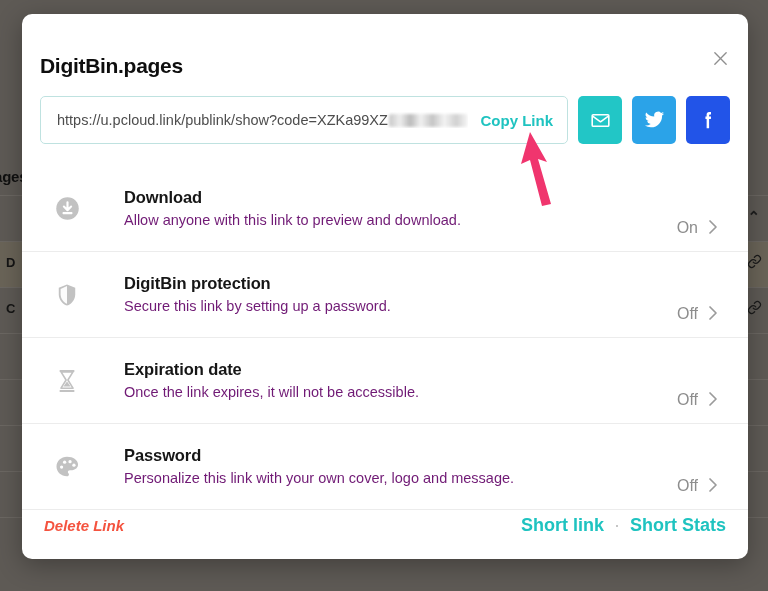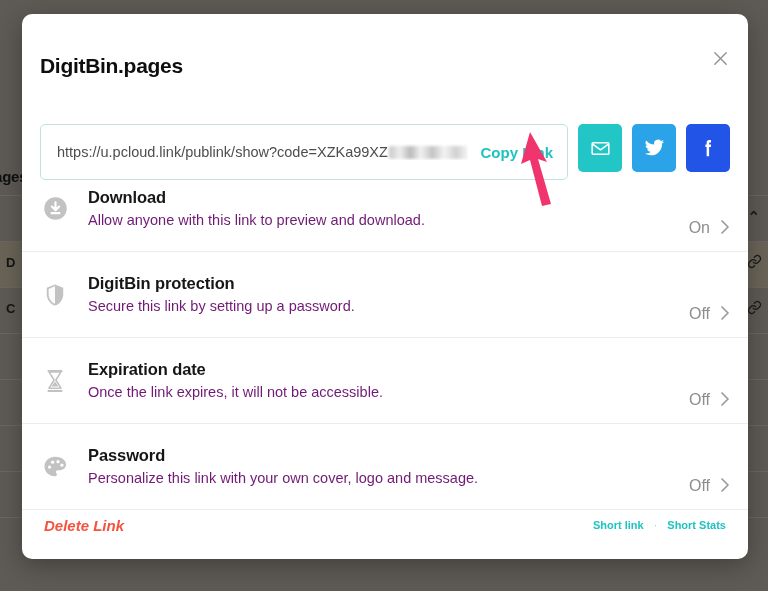--- a/index.html
+++ b/index.html
@@ -108,25 +108,24 @@
     cursor: pointer;
   }
   .close-btn svg { display: block; }
 
   
   .link-row {
     position: absolute;
     left: 18px;
     top: 82px;
     right: 18px;
-    height: 56px;
+    height: 48px;
     display: flex;
     align-items: stretch;
     gap: 10px;
-    margin-top: 28px;
   }
   .link-field {
     flex: 1 1 auto;
     border: 1px solid #bfe2e0;
     border-radius: 5px;
     background: #fff;
     display: flex;
     align-items: center;
     padding: 0 14px 0 16px;
     box-sizing: border-box;
@@ -193,23 +192,24 @@
     right: 0;
     top: 152px;
     bottom: 68px;
   }
   .option-row {
     position: relative;
     height: 86px;
     border-bottom: 1px solid #ececec;
     display: flex;
     align-items: center;
-    padding: 0 18px;
+    padding: 0 30px;
     box-sizing: border-box;
     cursor: pointer;
+    gap: 24px;
   }
   .option-icon {
     flex: 0 0 auto;
     width: 30px;
     height: 30px;
     margin-right: 18px;
     display: flex;
     align-items: center;
     justify-content: center;
     color: #b4b4b4;
@@ -264,21 +264,21 @@
     font-size: 15px;
     font-weight: 700;
     color: #f4533f;
     cursor: pointer;
     font-style: italic;
   }
   .footer-right {
     display: flex;
     align-items: flex-start;
     gap: 10px;
-    font-size: 11px;
+    font-size: 18px;
     font-weight: 700;
     color: #1fc3c0;
   }
   .footer-right .sep {
     color: #bdbdbd;
     font-weight: 400;
   }
   .footer-right span[data-name$="-link"] { cursor: pointer; }
 
   

